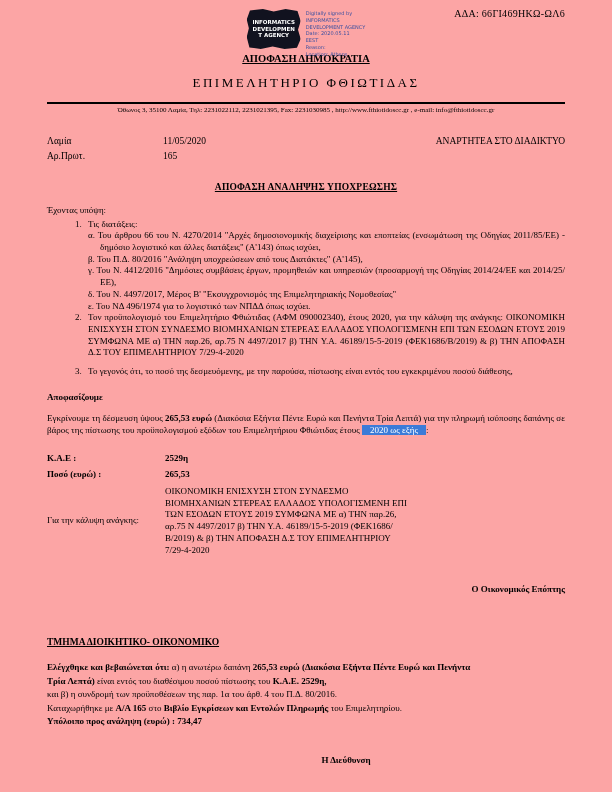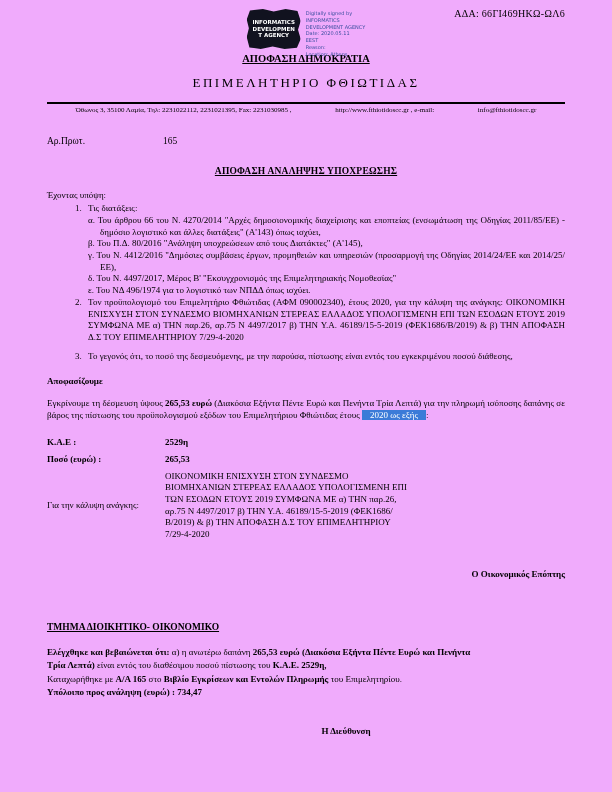--- a/index.html
+++ b/index.html
@@ -1,37 +1,37 @@
 <!DOCTYPE html>
 <html><head>
 <meta charset="utf-8">
 <style>
   * { box-sizing: border-box; }
   html, body { margin: 0; padding: 0; background: #ffffff; }
   .page {
-    width: 612px; height: 792px; background: #f0abfc; position: relative;
+    width: 612px; height: 792px; background: #fca5a5; position: relative;
     padding: 52px 47px 0; color: #000;
     font-family: "Liberation Serif", serif; font-size: 9px; line-height: 1.3;
     overflow: hidden; margin: 0 auto;
   }
   .ada { position: absolute; top: 7px; right: 47px; font-size: 10px; letter-spacing: .3px; }
   .stamp { position: absolute; top: 9px; left: 50%; transform: translateX(-50%); display: flex; gap: 5px; }
   .stamp-logo {
     width: 54px; height: 40px; background: #11121f; color: #fff;
     font-family: "DejaVu Sans", sans-serif; font-size: 5.5px; font-weight: 700;
     display: flex; flex-direction: column; align-items: center; justify-content: center;
     text-align: center; line-height: 1.25;
     clip-path: polygon(6% 4%, 30% 0, 50% 6%, 72% 0, 94% 5%, 100% 30%, 95% 52%, 100% 75%, 93% 97%, 70% 100%, 48% 94%, 26% 100%, 5% 96%, 0 70%, 4% 48%, 0 26%);
   }
   .stamp-sig { font-family: "DejaVu Sans", sans-serif; font-size: 5px; line-height: 1.35; color: #3c50a0; padding-top: 1px; }
   .republic { text-align: center; font-weight: bold; font-size: 10.5px; text-decoration: underline; }
   .chamber { text-align: center; font-size: 13px; letter-spacing: 2.5px; margin-top: 9px; }
   .rule { border: 0; border-top: 2px solid #000; margin: 10px 0 2px; }
   .contact { text-align: center; font-size: 7px; line-height: 1.35; }
-  .contact .link { color: #000; text-decoration: none; cursor: pointer; margin-left: 42px; }
+  .contact .link { color: #000; text-decoration: none; cursor: pointer; }
   .meta { margin-top: 20px; }
   .meta-row { display: flex; font-size: 9.5px; margin-bottom: 3px; }
   .meta-c1 { width: 116px; flex: none; }
   .meta-right { margin-left: auto; }
   .doc-title { margin-top: 18px; text-align: center; font-weight: bold; text-decoration: underline; font-size: 9.5px; letter-spacing: .2px; }
   .having { margin-top: 12px; }
   .having-intro { margin-bottom: 2px; }
   .li { display: flex; margin-left: 28px; }
   .li-num { width: 13px; flex: none; }
   .li-body { flex: 1; text-align: justify; }
@@ -84,20 +84,25 @@
   <hr class="rule">
   <div class="contact">
     <span>Όθωνος 3, 35100 Λαμία, Τηλ: 2231022112, 2231021395, Fax: 2231030985 ,</span>
     <span class="link">http://www.fthiotidoscc.gr</span>
     <span>, e-mail:</span>
     <span class="link">info@fthiotidoscc.gr</span>
   </div>
 
   <div class="meta">
     <div class="meta-row">
+      <span class="meta-c1">Λαμία</span>
+      <span>11/05/2020</span>
+      <span class="meta-right">ΑΝΑΡΤΗΤΕΑ ΣΤΟ ΔΙΑΔΙΚΤΥΟ</span>
+    </div>
+    <div class="meta-row">
       <span class="meta-c1">Αρ.Πρωτ.</span>
       <span>165</span>
     </div>
   </div>
 
   <div class="doc-title">ΑΠΟΦΑΣΗ ΑΝΑΛΗΨΗΣ ΥΠΟΧΡΕΩΣΗΣ</div>
 
   <div class="having">
     <div class="having-intro">Έχοντας υπόψη:</div>
 
@@ -146,20 +151,21 @@
   </div>
 
   <div class="supervisor">Ο Οικονομικός Επόπτης</div>
 
   <div class="dept-heading">ΤΜΗΜΑ ΔΙΟΙΚΗΤΙΚΟ- ΟΙΚΟΝΟΜΙΚΟ</div>
 
   <div class="verify">
     <div class="vline">
       <span class="b">Ελέγχθηκε και βεβαιώνεται ότι:</span><span> α) η ανωτέρω δαπάνη </span><span class="b">265,53 ευρώ</span><span class="b"> (Διακόσια Εξήντα Πέντε Ευρώ και Πενήντα Τρία Λεπτά)</span><span> είναι εντός του διαθέσιμου ποσού πίστωσης του </span><span class="b">Κ.Α.Ε. 2529η,</span>
     </div>
+    <div class="vline">και β) η συνδρομή των προϋποθέσεων της παρ. 1α του άρθ. 4 του Π.Δ. 80/2016.</div>
     <div class="vline">
       <span>Καταχωρήθηκε με </span><span class="b">Α/Α 165</span><span> στο </span><span class="b">Βιβλίο Εγκρίσεων και Εντολών Πληρωμής</span><span> του Επιμελητηρίου.</span>
     </div>
     <div class="balance">
       <span>Υπόλοιπο προς ανάληψη (ευρώ) :  </span><span>734,47</span>
     </div>
   </div>
 
   <div class="direction">Η Διεύθυνση</div>
 

